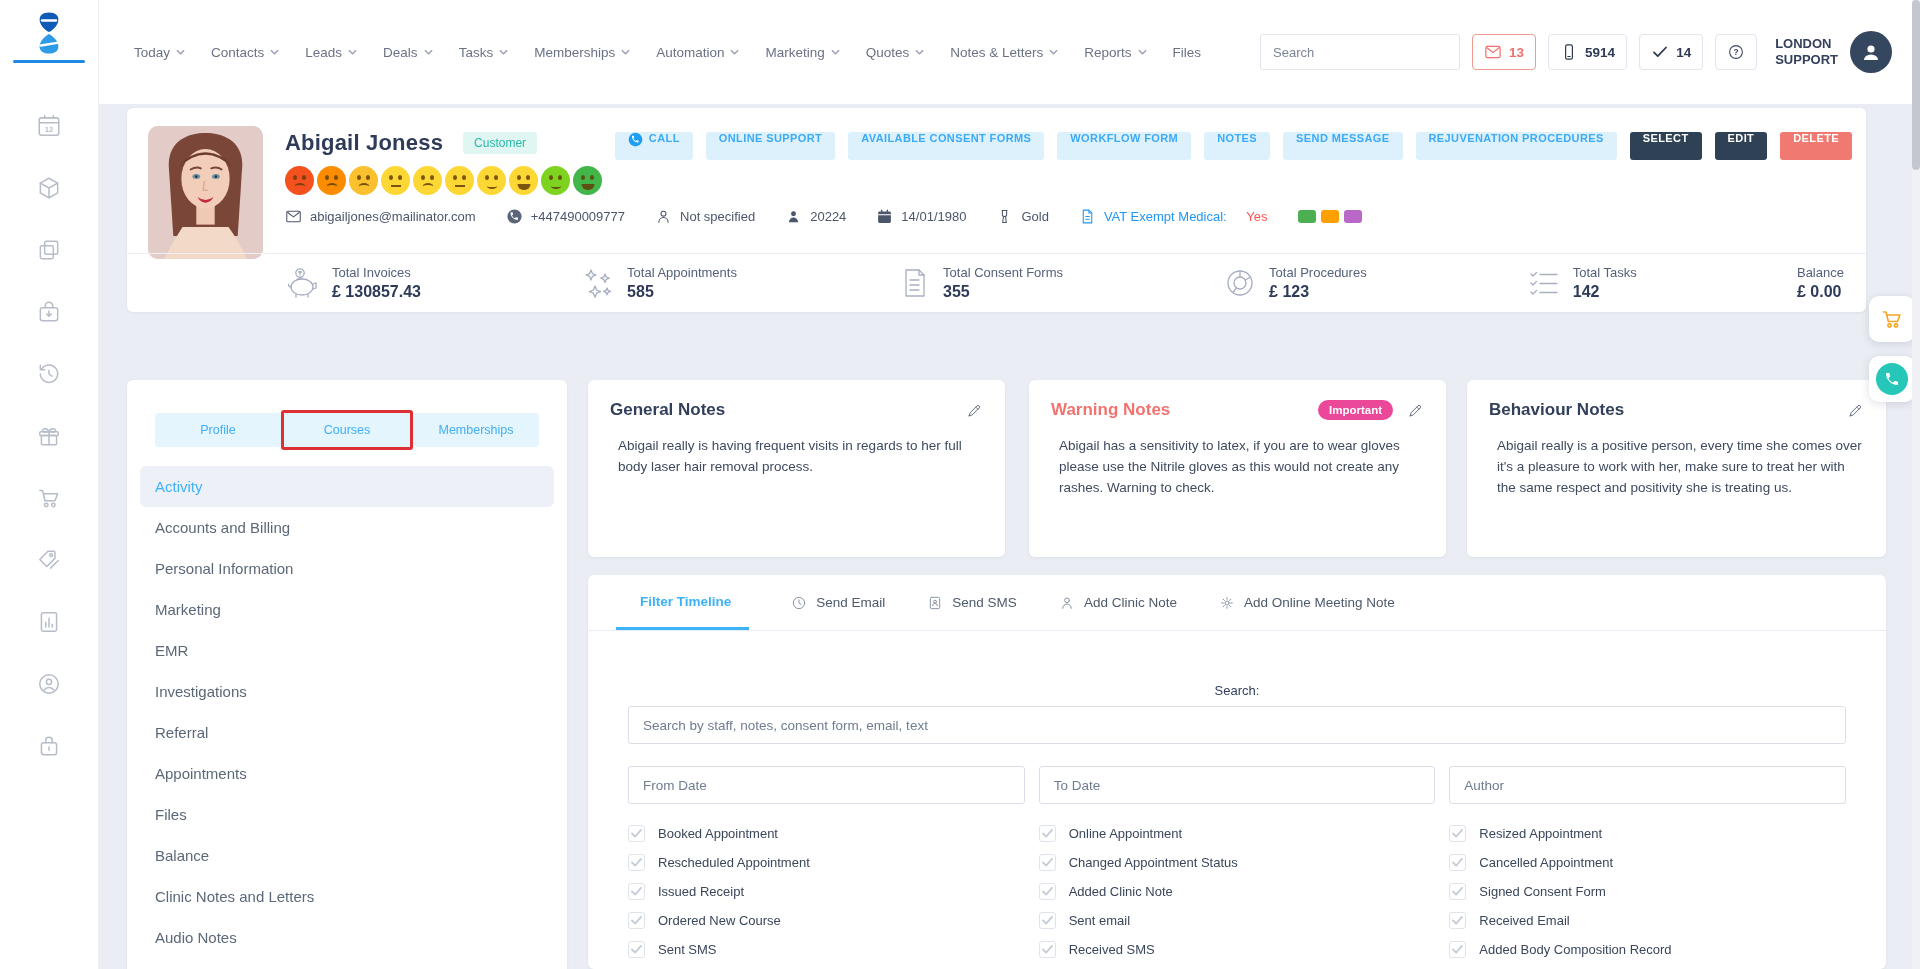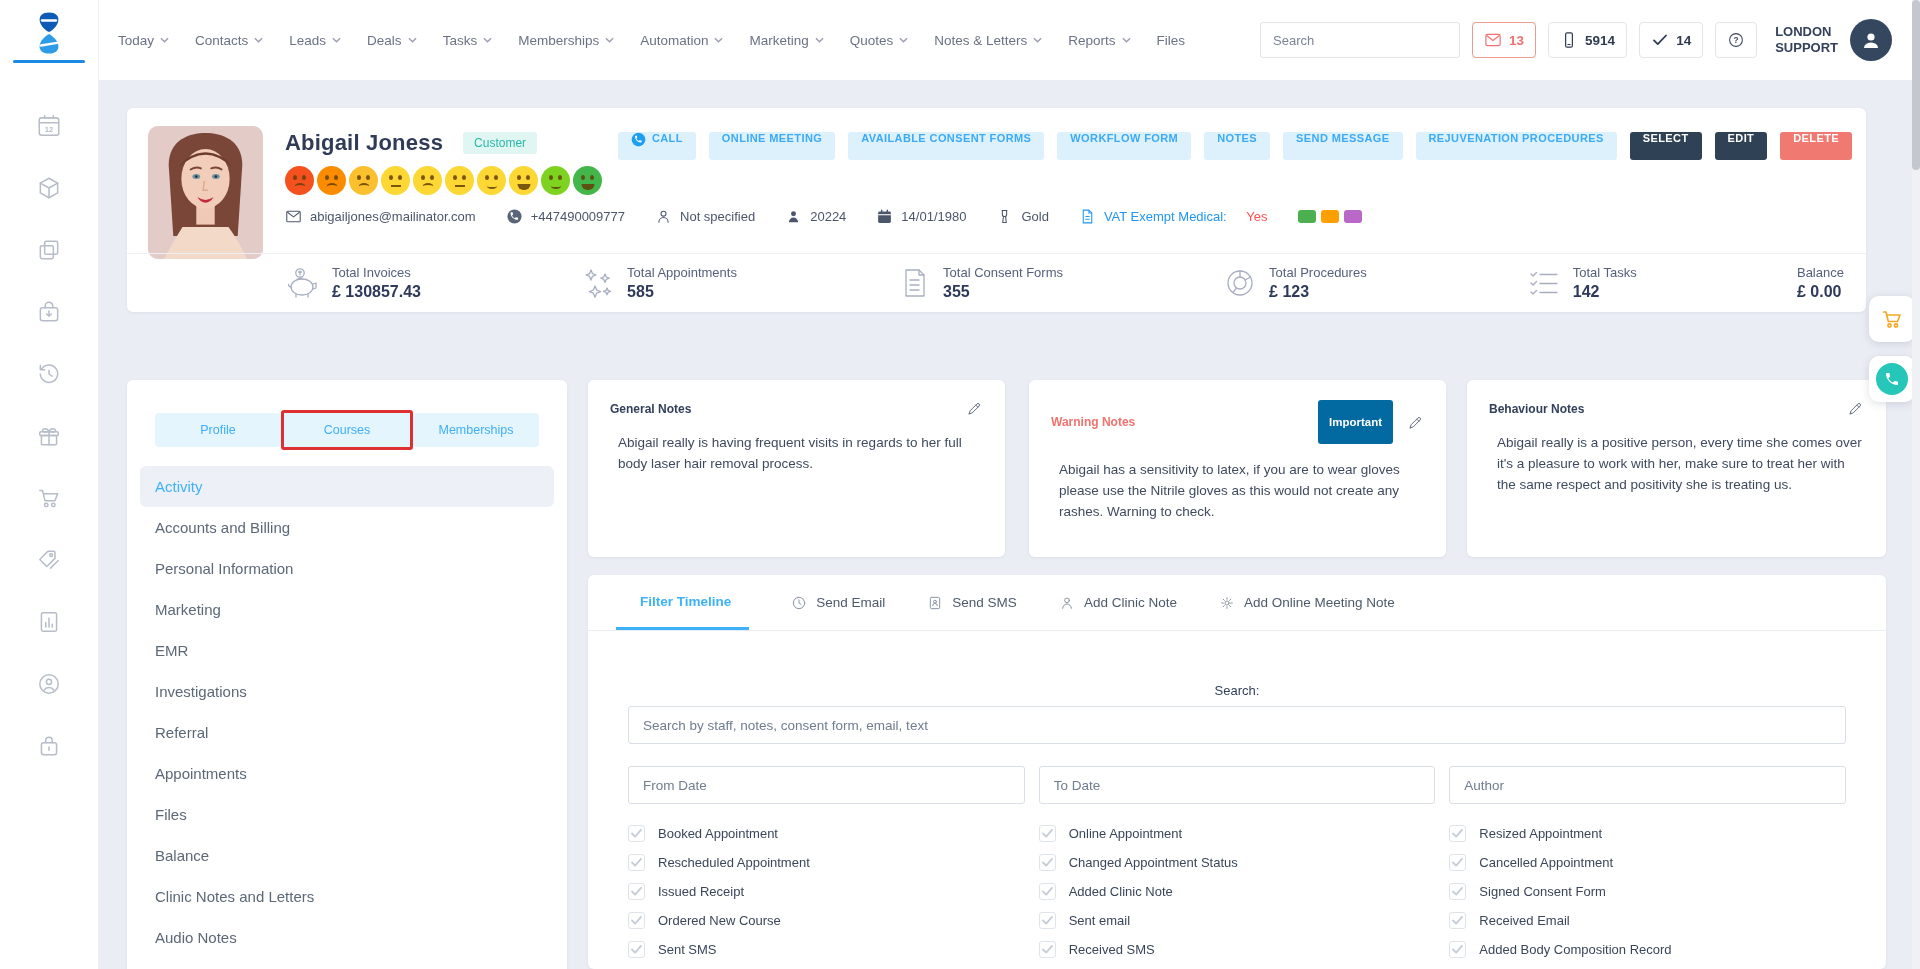--- a/index.html
+++ b/index.html
@@ -9,21 +9,21 @@
 
   
   .rail { position:absolute; left:0; top:0; width:98px; height:100%; background:#fff; z-index:6; box-shadow:1px 0 0 #eef0f5; display:flex; flex-direction:column; align-items:center; }
   .logo-wrap { margin-top:8px; display:flex; flex-direction:column; align-items:center; }
   .logo-underline { width:72px; height:3px; background:#1e88e5; margin-top:2px; border-radius:2px; }
   .rail-icons { margin-top:50px; display:flex; flex-direction:column; gap:36px; align-items:flex-start; }
   .rail-ic { width:26px; height:26px; color:#b6bdc9; cursor:pointer; }
   .rail-ic svg { width:26px; height:26px; stroke:currentColor; fill:none; stroke-width:1.4; stroke-linecap:round; stroke-linejoin:round; }
 
   
-  .topbar { position:absolute; left:98px; right:0; top:0; height:80px; background:#fff; display:flex; padding:0 28px 0 20px; z-index:5; }
+  .topbar { position:absolute; left:98px; right:0; top:0; height:104px; background:#fff; display:flex; padding:0 28px 0 36px; z-index:5; }
   .nav { display:flex; align-items:center; gap:26px; }
   .nav-item { display:flex; align-items:center; gap:6px; font-size:13.5px; color:#6b7285; cursor:pointer; white-space:nowrap; }
   .chev svg { width:9px; height:6px; stroke:#9aa0b0; stroke-width:1.6; fill:none; }
   .top-right { margin-left:auto; display:flex; align-items:center; gap:12px; }
   .searchbox { width:200px; height:36px; border:1px solid #e2e5ed; border-radius:3px; display:flex; align-items:center; overflow:hidden; background:#fff; }
   .searchbox input { flex:1; border:none; outline:none; padding:0 12px; font-size:13px; color:#3a4560; font-family:inherit; }
   .searchbox input::placeholder { color:#7b8496; }
   .pill { height:36px; border:1px solid #e2e5ed; border-radius:4px; display:flex; align-items:center; gap:7px; padding:0 11px; cursor:pointer; font-size:13.5px; font-weight:bold; color:#2f3b52; background:#fff; }
   .pill.mail { border-color:#f0998f; color:#f1706f; }
   .pill svg { width:18px; height:18px; }
@@ -75,23 +75,23 @@
   .pmenu { margin-top:16px; }
   .pm-item { margin:0 13px; padding-left:15px; height:41px; display:flex; align-items:center; font-size:15px; color:#5c6878; border-radius:6px; cursor:pointer; }
   .pm-item.active { background:#edf0f6; color:#3eb2f8; }
 
   
   .note { top:300px; height:177px; padding:20px 22px; }
   .note.general  { left:490px;  width:417px; }
   .note.warning  { left:931px;  width:417px; }
   .note.behaviour{ left:1369px; width:419px; }
   .note-head { display:flex; align-items:center; }
-  .note-title { font-size:12px; font-weight:600; color:#33405c; }
+  .note-title { font-size:17px; font-weight:600; color:#33405c; }
   .note.warning .note-title { color:#f0736f; }
-  .imp-badge { margin-left:auto; background:#0369a1; color:#fff; font-size:11.5px; font-weight:bold; border-radius:3px; padding:16px 11px; }
+  .imp-badge { margin-left:auto; background:#ec4899; color:#fff; font-size:11.5px; font-weight:bold; border-radius:10px; padding:4px 11px; }
   .pencil { margin-left:auto; cursor:pointer; }
   .imp-badge + .pencil, .note-head .imp-badge ~ .pencil { margin-left:14px; }
   .pencil svg { width:17px; height:17px; stroke:#5b6579; stroke-width:1.3; fill:none; stroke-linecap:round; stroke-linejoin:round; }
   .note-body { margin-top:16px; font-size:13.5px; line-height:1.55; color:#3f4a5f; padding-left:8px; }
 
   
   .tl { left:490px; top:495px; width:1298px; height:394px; }
   .tl-tabs { height:56px; display:flex; align-items:stretch; border-bottom:1px solid #e9ecf2; }
   .tl-tab { display:flex; align-items:center; gap:9px; font-size:13.5px; color:#4d5a6b; cursor:pointer; margin-left:42px; }
   .tl-tab:first-child { margin-left:0; padding:0 18px 0 24px; }
@@ -439,21 +439,21 @@
       </span>
     </div>
     <div class="actions">
       <button class="btn light">
         <svg width="15" height="15" viewBox="0 0 24 24">
             <circle cx="12" cy="12" r="11" fill="#1f9ff3"></circle>
             <path d="M8.4 10.5c.9 1.8 2.2 3.1 4 4l1.3-1.3c.2-.2.4-.2.6-.1.7.2 1.4.3 2.1.3.3 0 .6.3.6.6v2.1c0 .3-.3.6-.6.6-5.5 0-10-4.5-10-10 0-.3.3-.6.6-.6H9c.3 0 .6.3.6.6 0 .7.1 1.4.3 2.1.1.2 0 .4-.1.6l-1.4 1.1z" fill="#fff"></path>
           </svg>
         <span>CALL</span>
       </button>
-      <button class="btn light">ONLINE MEETING</button>
+      <button class="btn light">ONLINE SUPPORT</button>
       <button class="btn light">AVAILABLE CONSENT FORMS</button>
       <button class="btn light">WORKFLOW FORM</button>
       <button class="btn light">NOTES</button>
       <button class="btn light">SEND MESSAGE</button>
       <button class="btn light">REJUVENATION PROCEDURES</button>
       <button class="btn dark">SELECT</button>
       <button class="btn dark">EDIT</button>
       <button class="btn del">DELETE</button>
     </div>
     <div class="divider"></div>

